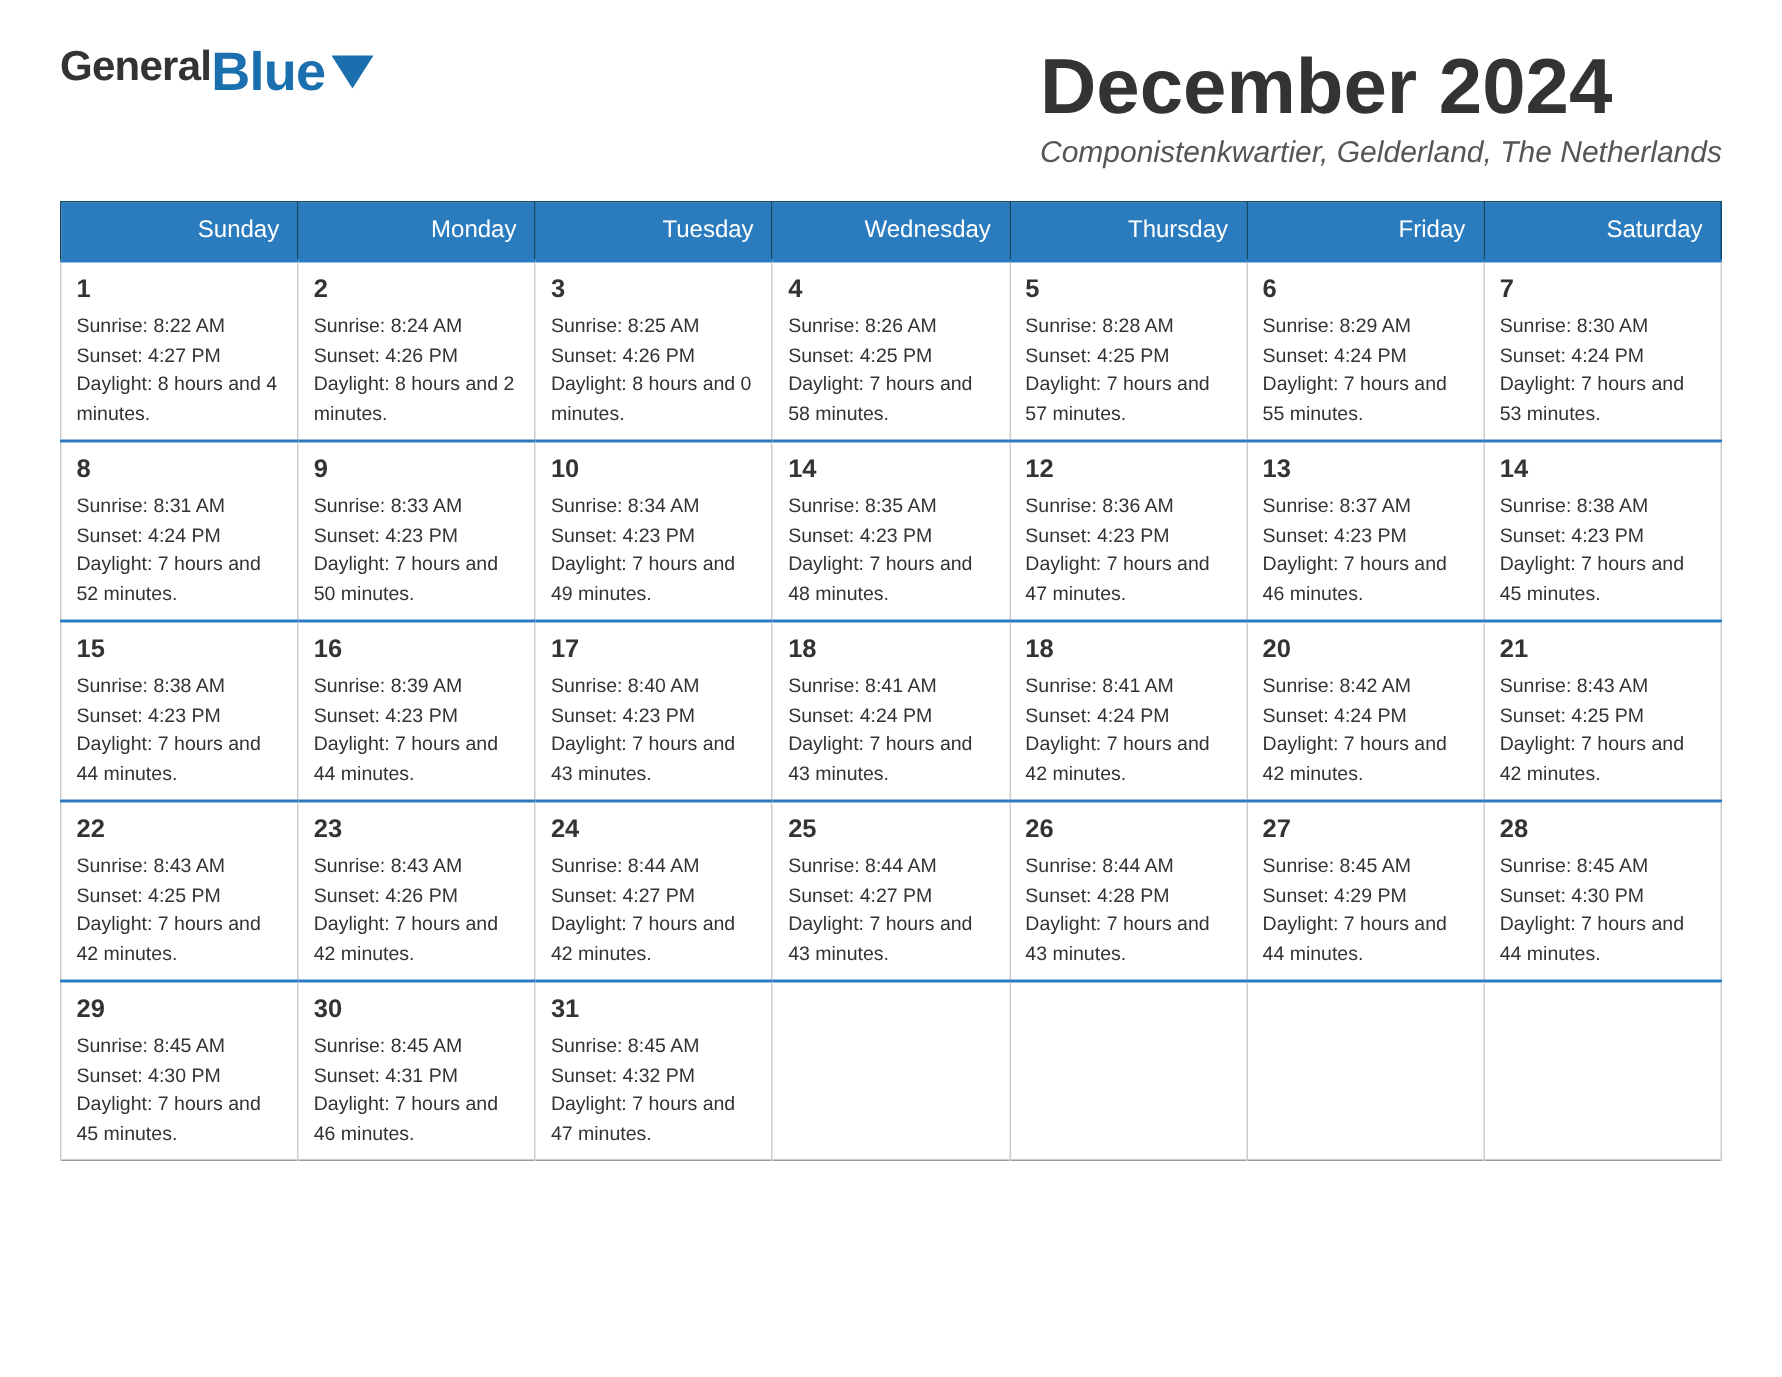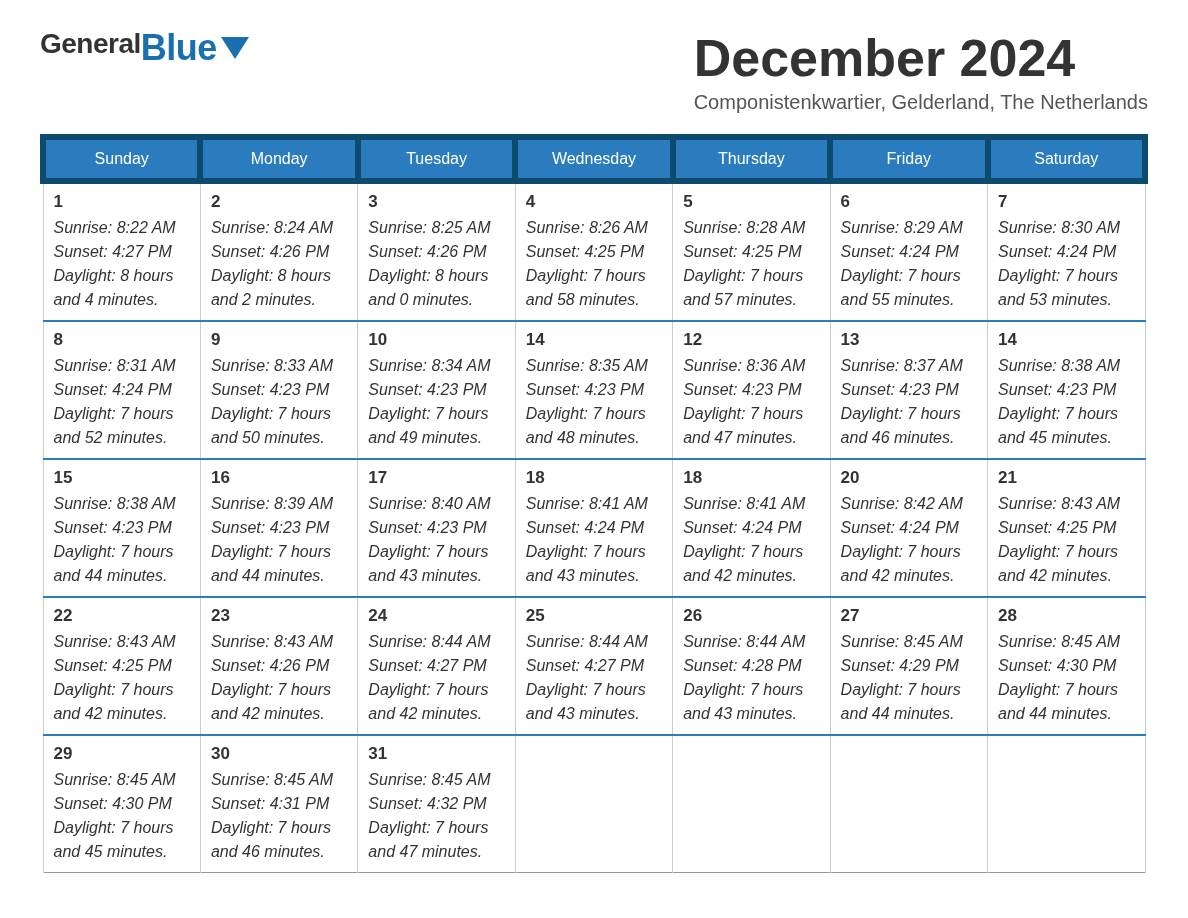--- a/index.html
+++ b/index.html
@@ -52,34 +52,35 @@
     .month-title {
       font-size: 52px;
       font-weight: bold;
       color: #333;
       line-height: 1.1;
     }
     .location {
       font-size: 20px;
       color: #555;
       margin-top: 4px;
+      font-style: italic;
     }
     .calendar-table {
       width: 100%;
       border-collapse: collapse;
       border: 1px solid #999;
     }
     .calendar-table th {
       background-color: #2b7cbf;
       color: #fff;
       font-size: 16px;
       font-weight: normal;
       padding: 10px 12px;
-      text-align: center;
-      border: 6px solid #0c4a6e;
+      text-align: right;
+      border: 1px solid #0c4a6e;
     }
     .calendar-table td {
       vertical-align: top;
       padding: 8px 10px;
       border: 1px solid #ccc;
       width: 14.28%;
       min-height: 110px;
     }
     .calendar-table tr td {
       border-top: 2px solid #2b7cbf;
@@ -87,24 +88,23 @@
       border-left: 1px solid #ccc;
       border-right: 1px solid #ccc;
     }
     .cell-day {
       font-size: 17px;
       font-weight: bold;
       color: #333;
       margin-bottom: 4px;
     }
     .cell-info {
-      font-size: 16px;
+      font-size: 13px;
       color: #333;
       line-height: 1.5;
-      font-style: italic;
     }
     .empty-cell {
       background: #fff;
       border-top: 2px solid #2b7cbf !important;
     }
   </style>
 </head>
 <body>
 
 <div class="header">

